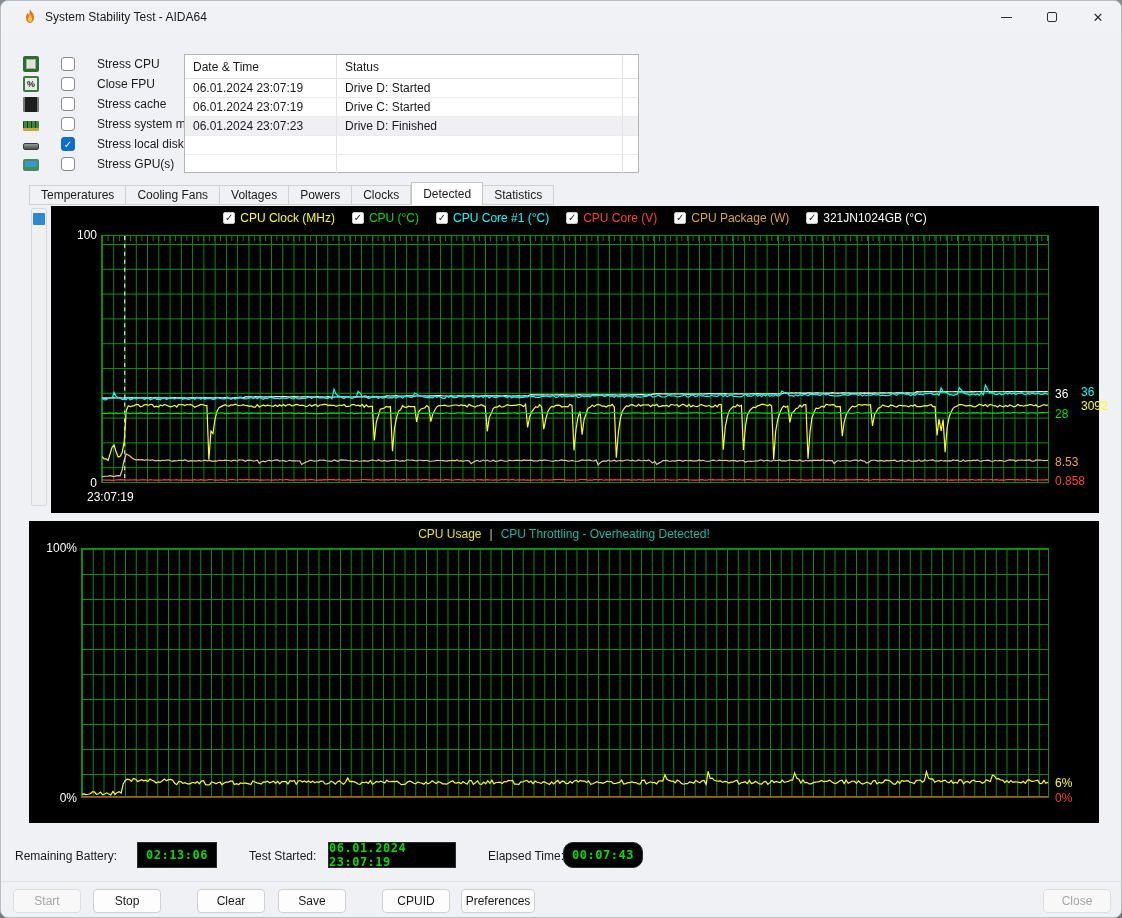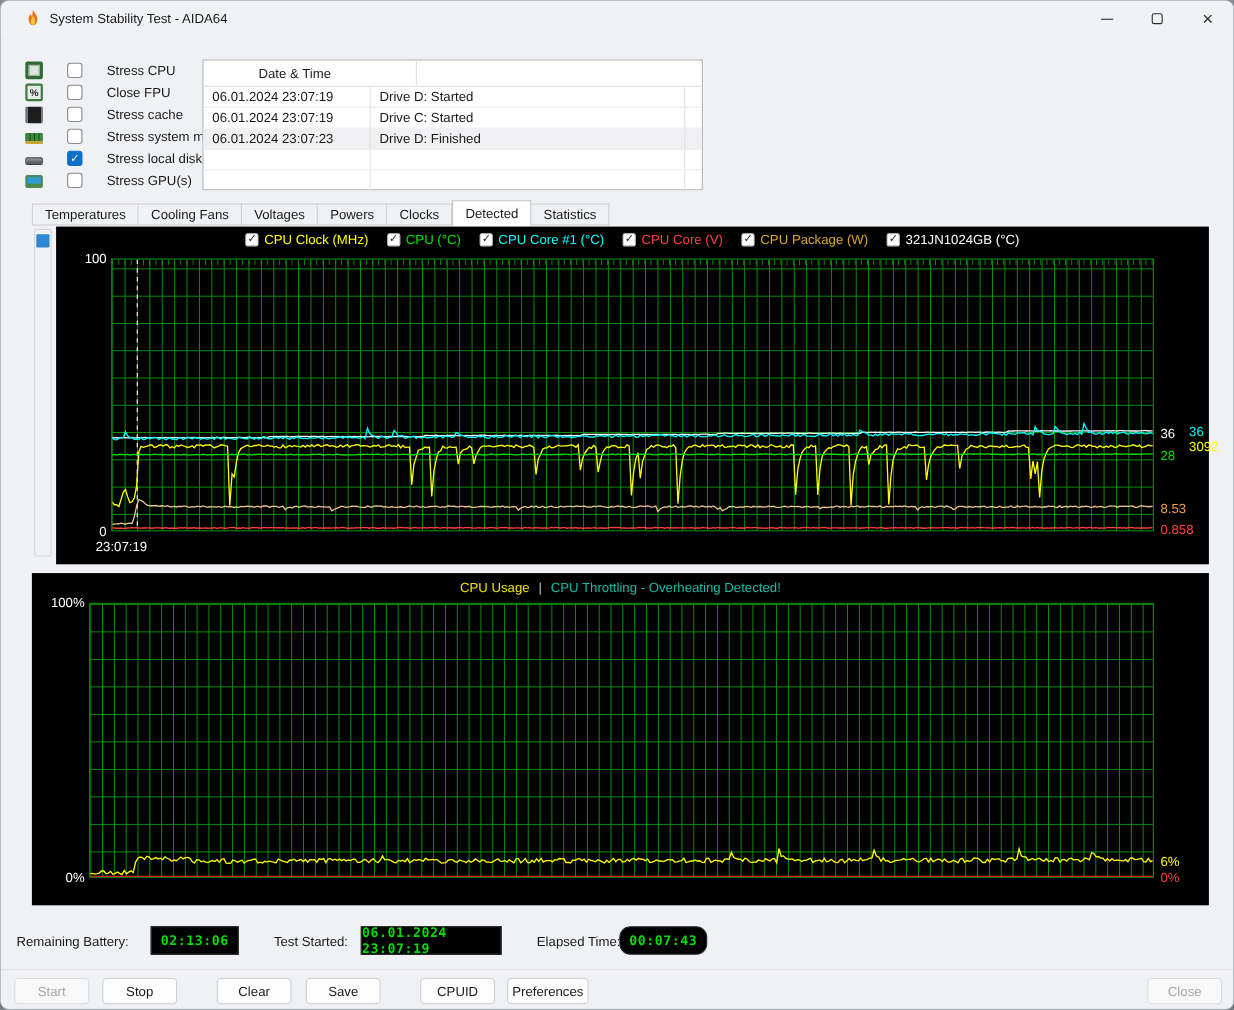--- a/index.html
+++ b/index.html
@@ -31,21 +31,21 @@
       display:flex;align-items:center;justify-content:center;}
   .ic-cache{background:linear-gradient(90deg,#777 0 2px,#1e1e1e 2px 14px,#777 14px 16px);border-radius:1px;margin-top:0;height:15px;}
   .ic-mem{height:10px;margin-top:3px;background:#3d8a3f;border-radius:1px;
       background-image:linear-gradient(90deg,#1c3d1c 1px,transparent 1px),linear-gradient(#3d8a3f 0 7px,#c9a437 7px 10px);
       background-size:4px 7px,100% 100%;background-repeat:repeat-x,no-repeat;}
   .ic-disk{height:7px;margin-top:5px;background:linear-gradient(#9a9a9a,#4c4c4c);border-radius:2px;border:1px solid #3a3a3a;}
   .ic-gpu{background:#4d8a52;border-radius:2px;height:12px;margin-top:2px;}
   .ic-gpu::after{content:"";position:absolute;left:2px;top:2px;right:2px;bottom:4px;background:#2e9bd6;}
   
   #log-table{position:absolute;left:183px;top:53px;width:455px;height:119px;background:#fff;border:1px solid #b5b5b5;}
-  .lt-header{display:flex;height:24px;border-bottom:1px solid #e2e2e2;padding-left:42px;}
+  .lt-header{display:flex;height:24px;border-bottom:1px solid #e2e2e2;}
   .lt-row{display:flex;height:19px;border-bottom:1px solid #ececec;}
   .lt-row.hl{background:#f0f0f2;}
   .lt-c1{width:152px;padding:0 8px;display:flex;align-items:center;border-right:1px solid #e2e2e2;white-space:nowrap;overflow:hidden;}
   .lt-c2{width:286px;padding:0 8px;display:flex;align-items:center;border-right:1px solid #e2e2e2;white-space:nowrap;overflow:hidden;}
   .lt-c3{flex:1;}
   
   #tabs{position:absolute;left:28px;top:181px;height:23px;display:flex;align-items:flex-end;}
   .tab{height:20px;padding:0 11px;display:flex;align-items:center;border:1px solid #d0d0d0;border-left:none;
        background:#f0f1f4;white-space:nowrap;}
   .tab:first-child{border-left:1px solid #d0d0d0;}
@@ -140,20 +140,21 @@
       <div class="stress-row">
         <span class="sicon ic-gpu"></span>
         <span class="cb"></span>
         <span class="stress-label">Stress GPU(s)</span>
       </div>
     </div>
 
   <div id="log-table">
       <div class="lt-header">
         <div class="lt-c1">Date &amp; Time</div>
+        <div class="lt-c2">Status</div>
         <div class="lt-c3"></div>
       </div>
       <div class="lt-row">
         <div class="lt-c1">06.01.2024 23:07:19</div>
         <div class="lt-c2">Drive D: Started</div>
         <div class="lt-c3"></div>
       </div>
       <div class="lt-row">
         <div class="lt-c1">06.01.2024 23:07:19</div>
         <div class="lt-c2">Drive C: Started</div>

